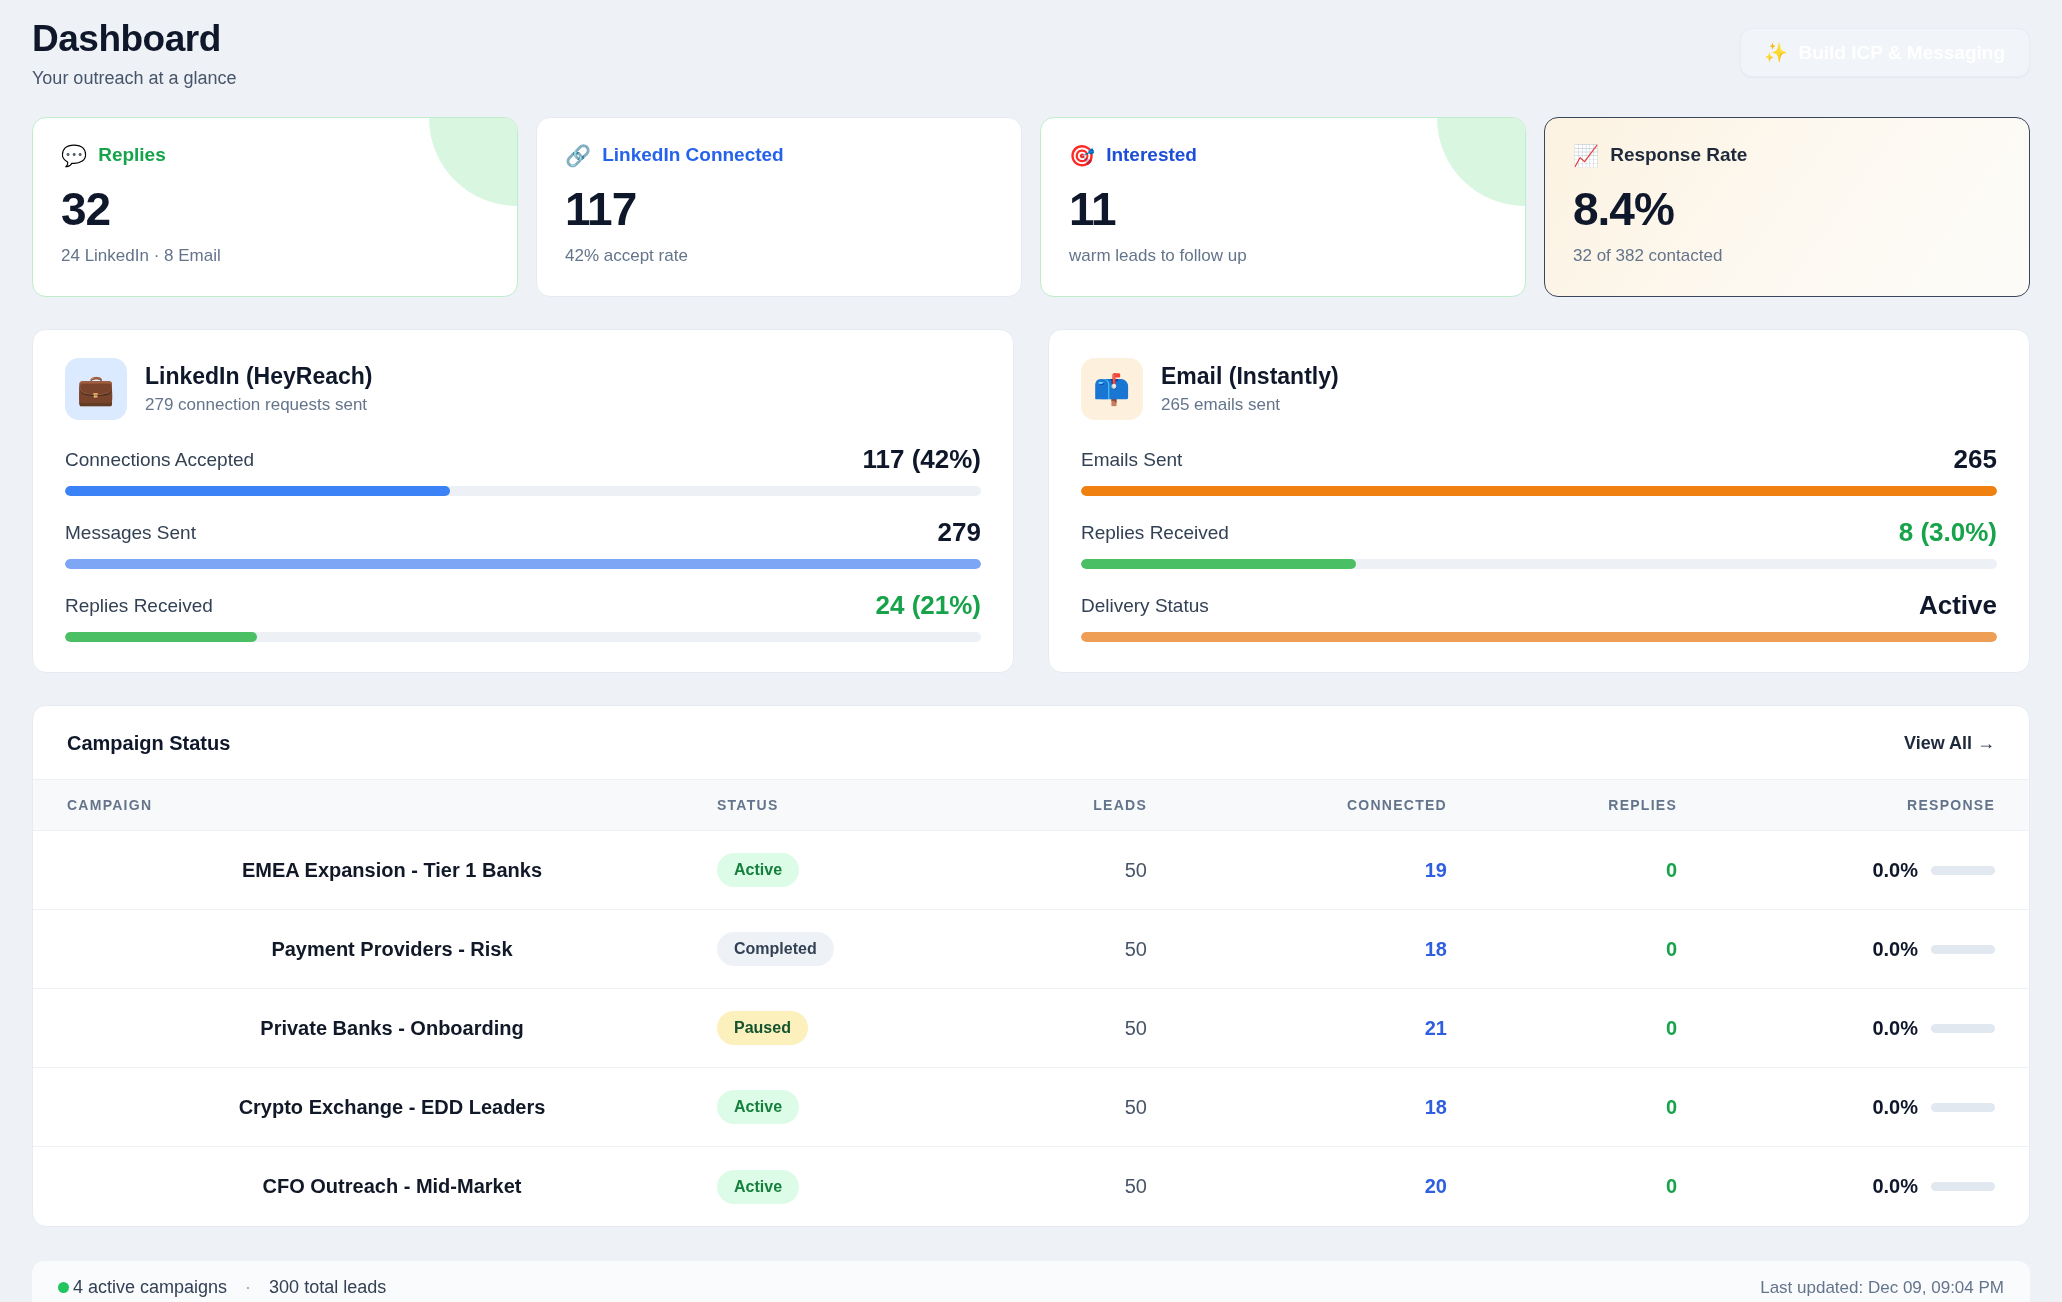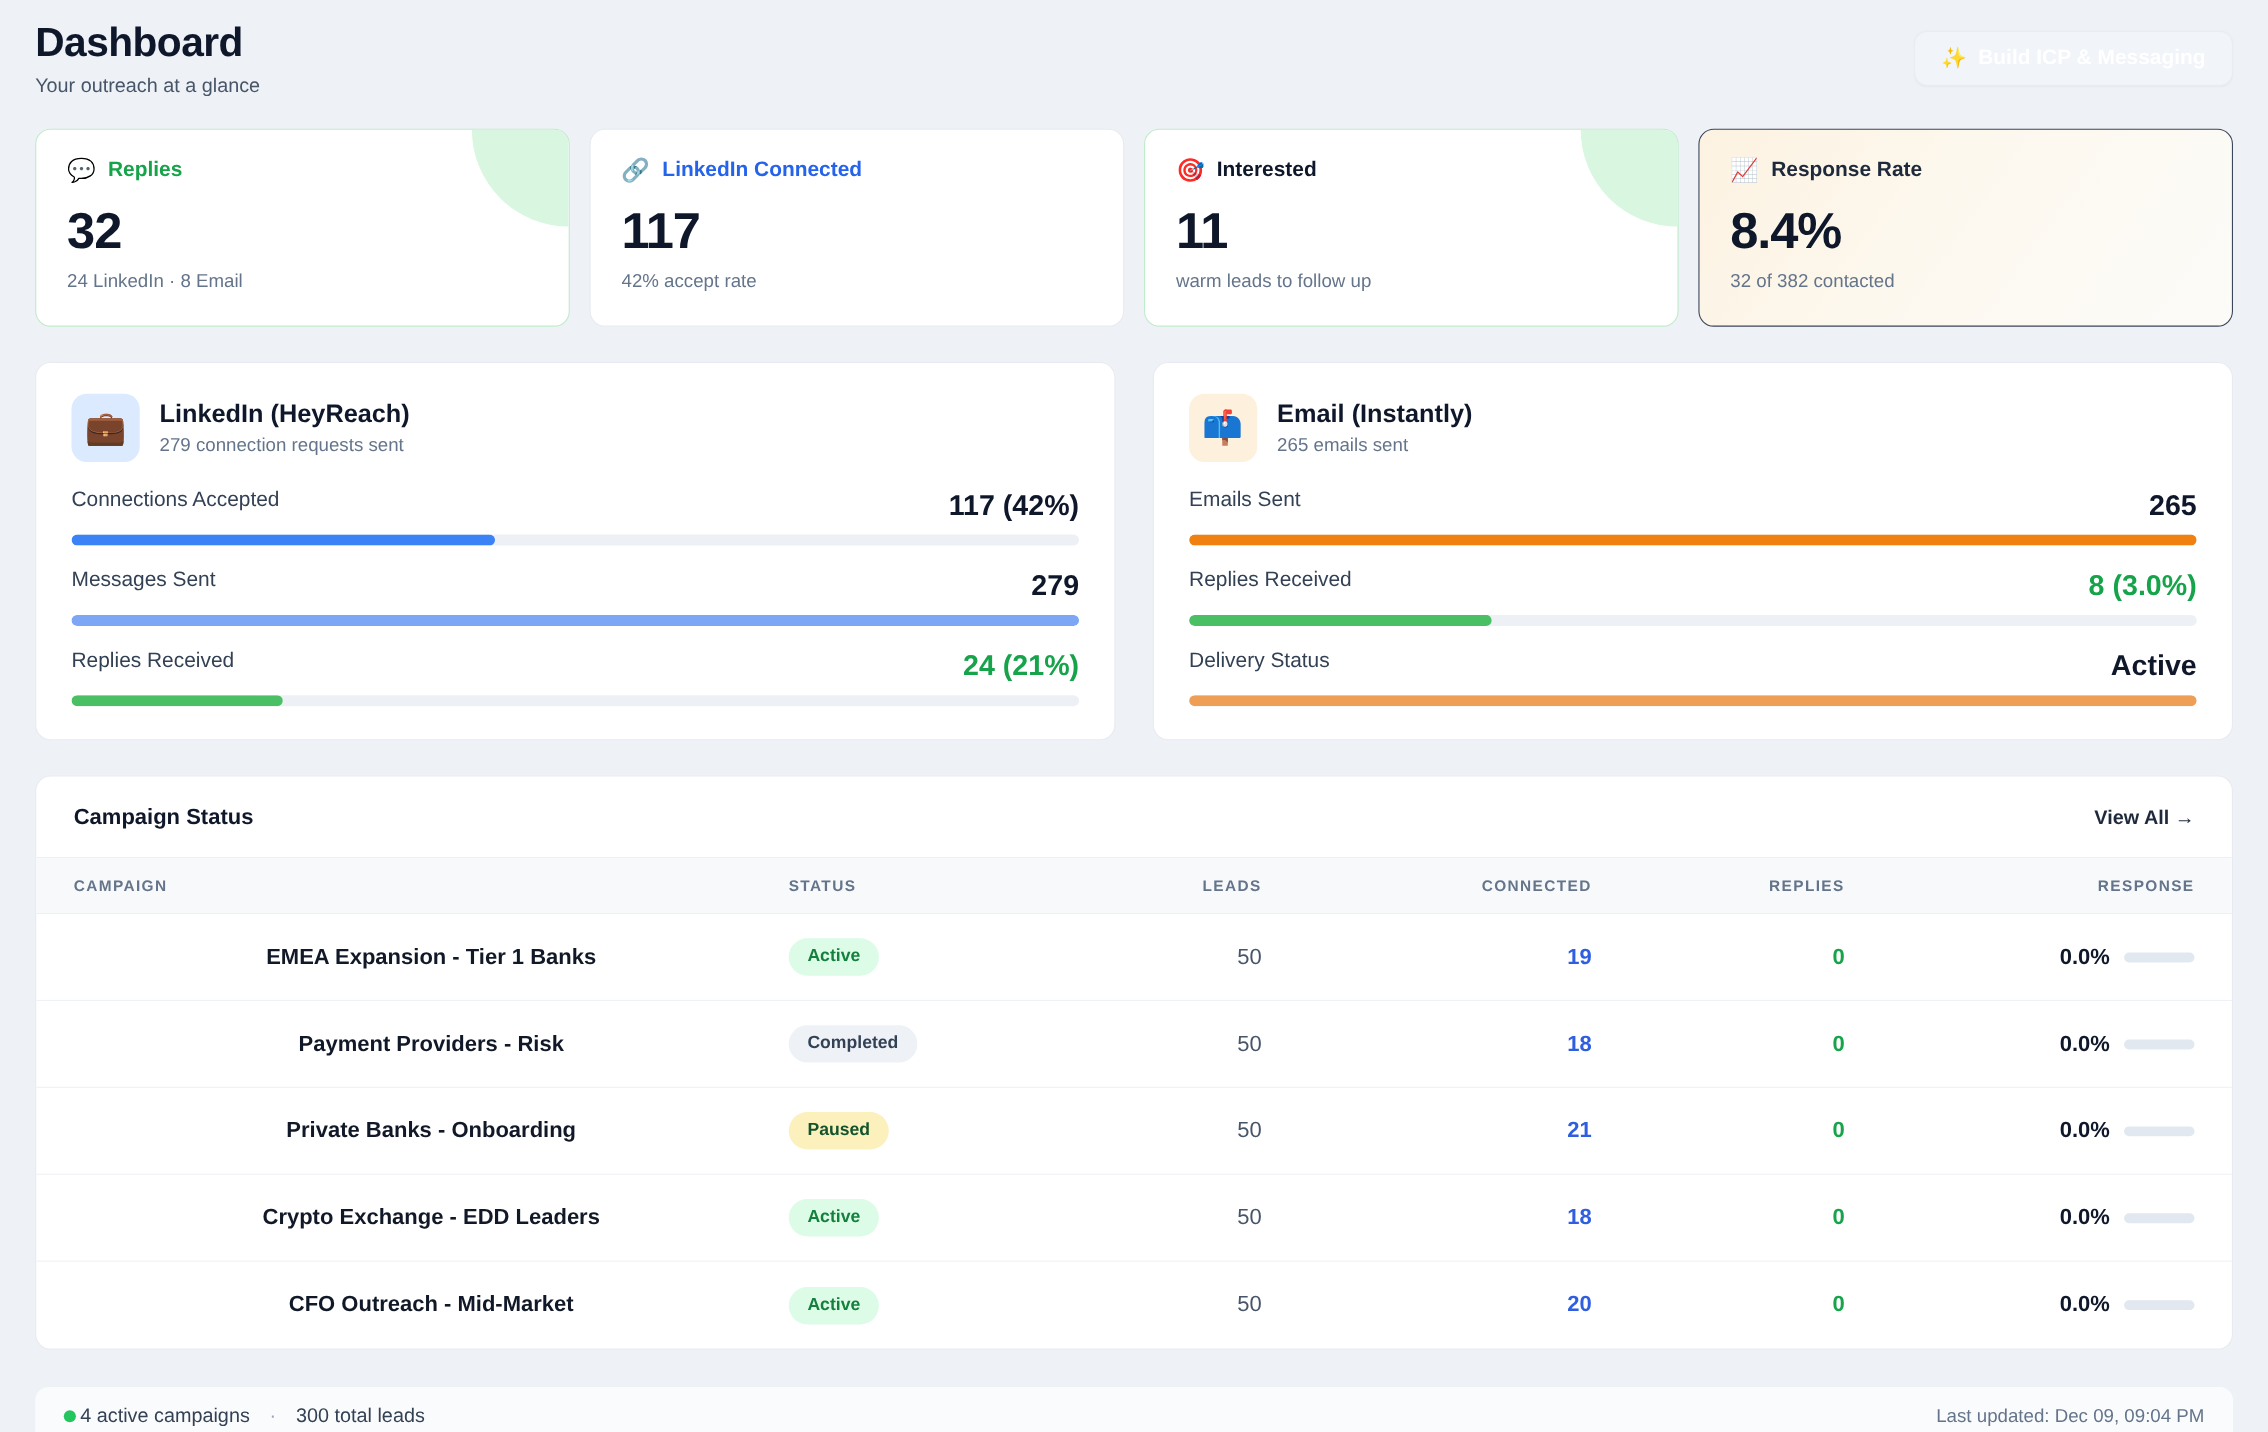--- a/index.html
+++ b/index.html
@@ -43,41 +43,41 @@
   }
   .stat-card.highlight {
     border:1px solid #3c465a;
     background:linear-gradient(125deg,#fcf2e1 0%,#fdf9f1 55%,#fcfbf8 100%);
   }
   .stat-label-row { display:flex; align-items:center; gap:11px; position:relative; }
   .stat-icon { font-size:21px; line-height:1; }
   .stat-label { font-size:19px; font-weight:600; }
   .lbl-green { color:#16a34a; }
   .lbl-blue { color:#2563eb; }
-  .lbl-darkgreen { color:#0f172a;text-align:center; }
+  .lbl-darkgreen { color:#1d4ed8;text-align:center; }
   .lbl-dark { color:#1e293b; }
   .stat-value { font-size:46px; font-weight:800; color:#0f172a; margin:16px 0 10px; letter-spacing:-1px; position:relative; }
   .stat-sub { font-size:17px; color:#64748b; position:relative; }
 
   
   .channels-grid { display:grid; grid-template-columns:1fr 1fr; gap:34px; margin-top:32px; }
   .channel-card { background:#ffffff; border:1px solid #e7ebf1; border-radius:14px; padding:28px 32px; }
   .channel-head { display:flex; align-items:center; gap:18px; }
   .channel-icon-box {
     width:62px; height:62px; border-radius:14px;
     display:flex; align-items:center; justify-content:center; font-size:30px;
   }
   .icon-bg-blue { background:#dbeafe; }
   .icon-bg-cream { background:#fdf0dc; }
   .channel-title { font-size:23px; font-weight:700; color:#0f172a; }
   .channel-sub { font-size:17px; color:#64748b; margin-top:5px; }
   .metrics { margin-top:24px; }
   .metric { margin-bottom:21px; }
   .metric:last-child { margin-bottom:2px; }
-  .metric-row { display:flex; justify-content:space-between; }
+  .metric-row { display:flex; justify-content:space-between; align-items:center; }
   .metric-label { font-size:19px; color:#334155; }
   .metric-value { font-size:26px; font-weight:700; color:#0f172a; }
   .metric-value.green { color:#16a34a; }
   .bar-track { margin-top:11px; height:10px; border-radius:6px; background:#edf1f6; overflow:hidden; }
   .bar-fill { height:100%; border-radius:6px; }
   .fill-blue { background:#3b82f6; }
   .fill-lightblue { background:#7da7f4; }
   .fill-green { background:#4bbf63; }
   .fill-orange { background:#f0800f; }
   .fill-lightorange { background:#ef9e55; }

